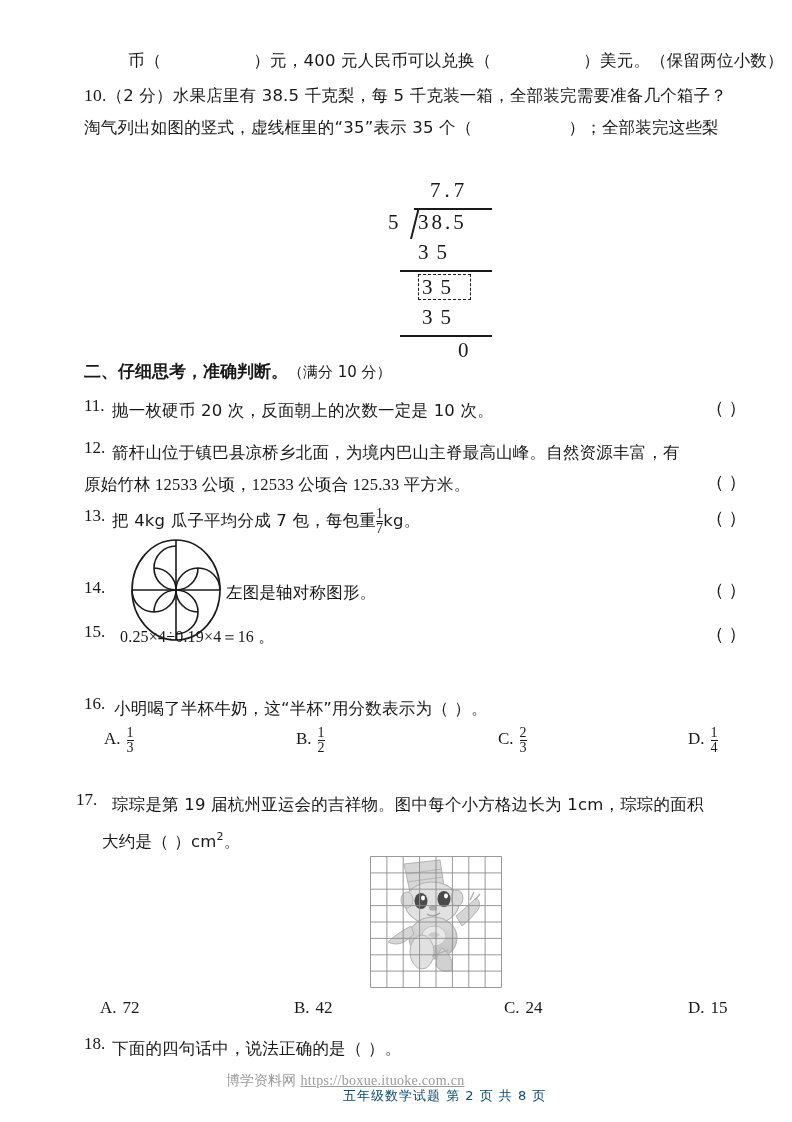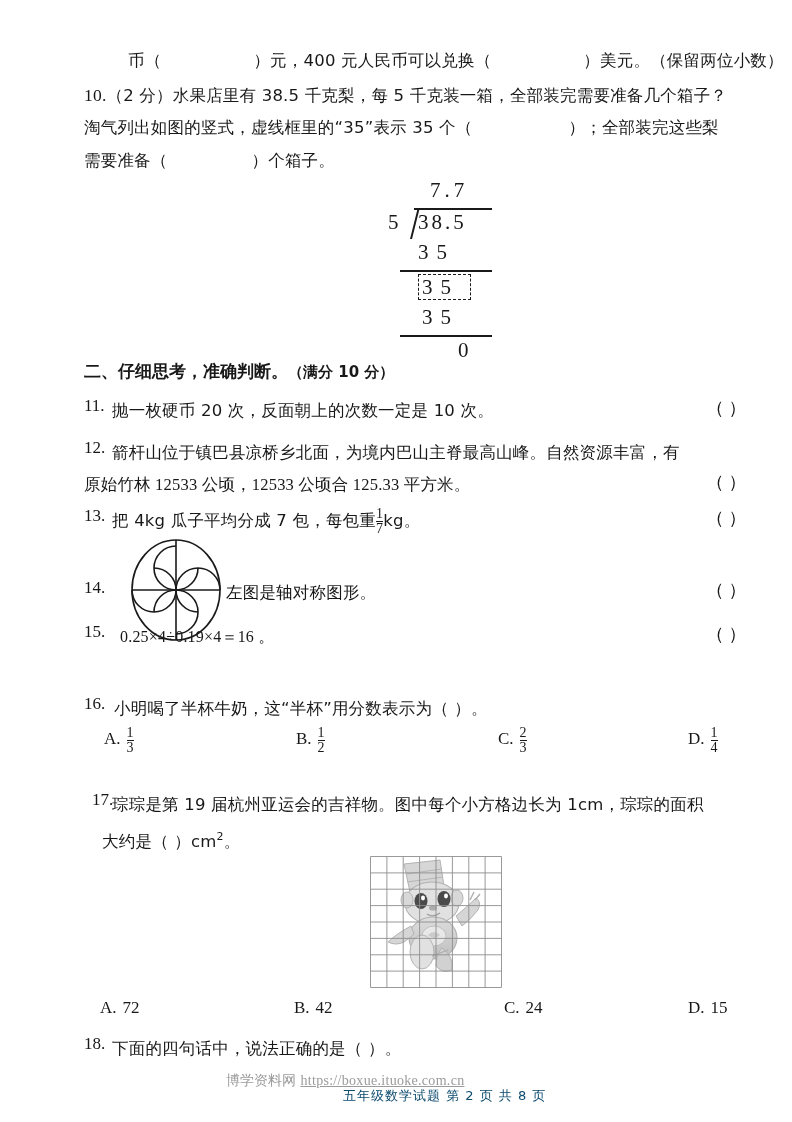--- a/index.html
+++ b/index.html
@@ -35,21 +35,21 @@
   .num { font-family: "Liberation Serif", serif; }
 
   .sec-head {
     position: absolute;
     font-family: "DejaVu Sans", "Liberation Sans", sans-serif;
     font-weight: bold;
     font-size: 17px;
     white-space: nowrap;
   }
   .sec-head .pts {
-    font-weight: bold;
+    font-weight: normal;
     font-size: 15px;
   }
 
   .qnum {
     position: absolute;
     font-family: "Liberation Serif", serif;
     font-size: 17px;
     white-space: nowrap;
   }
 
@@ -150,23 +150,20 @@
   </div>
 
   <div class="line" style="left:44px; top:80px;">
     <span class="num">10.</span><span class="cn">（2 分）</span><span class="cn">水果店里有 38.5 千克梨，每 5 千克装一箱，全部装完需要准备几个箱子？</span>
   </div>
 
   <div class="line cn" style="left:44px; top:113px;">
     <span>淘气列出如图的竖式，虚线框里的“35”表示 35 个（</span><span style="display:inline-block;width:96px;"></span><span>）；全部装完这些梨</span>
   </div>
 
-  <div class="line cn" style="left:44px; top:146px;">
-    <span>需要准备（</span><span style="display:inline-block;width:84px;"></span><span>）个箱子。</span>
-  </div>
 
   <div class="division" style="left:330px; top:178px; width:180px; height:180px;">
 
     <div class="quot" style="left:60px; top:0px;">7.7</div>
 
     <div class="bar" style="left:44px; top:30px; width:78px;"></div>
 
     <div class="dig" style="left:18px; top:32px;">5</div>
 
     <div class="slash" style="left:40px; top:31px;"></div>
@@ -239,21 +236,21 @@
   <div class="opt" style="left:256px; top:726px;">
     <span class="lab">B.</span><span class="frac"><span class="n">1</span><span class="d">2</span></span>
   </div>
   <div class="opt" style="left:458px; top:726px;">
     <span class="lab">C.</span><span class="frac"><span class="n">2</span><span class="d">3</span></span>
   </div>
   <div class="opt" style="left:648px; top:726px;">
     <span class="lab">D.</span><span class="frac"><span class="n">1</span><span class="d">4</span></span>
   </div>
 
-  <div class="qnum" style="left:52px; top:790px;">17.</div>
+  <div class="qnum" style="left:36px; top:790px;">17.</div>
   <div class="line cn" style="left:72px; top:790px;">琮琮是第 19 届杭州亚运会的吉祥物。图中每个小方格边长为 1cm，琮琮的面积</div>
   <div class="line cn" style="left:62px; top:822px;">
     <span>大约是（      ）cm</span><span class="sup">2</span><span>。</span>
   </div>
 
   <div class="gridfig" style="left:330px; top:856px; width:132px; height:132px;">
     <svg width="132" height="132" viewBox="0 0 132 132">
       <defs>
         <linearGradient id="bodyG" x1="0" y1="0" x2="0" y2="1">
           <stop offset="0%" stop-color="#d8d8d8"></stop>

